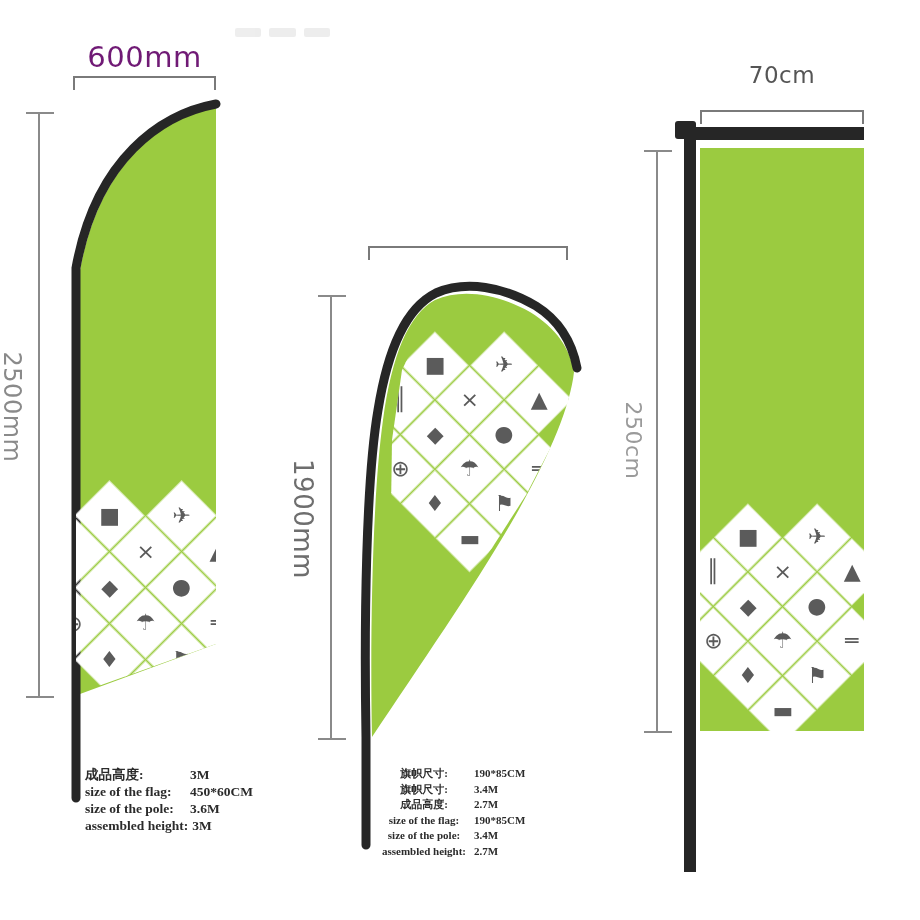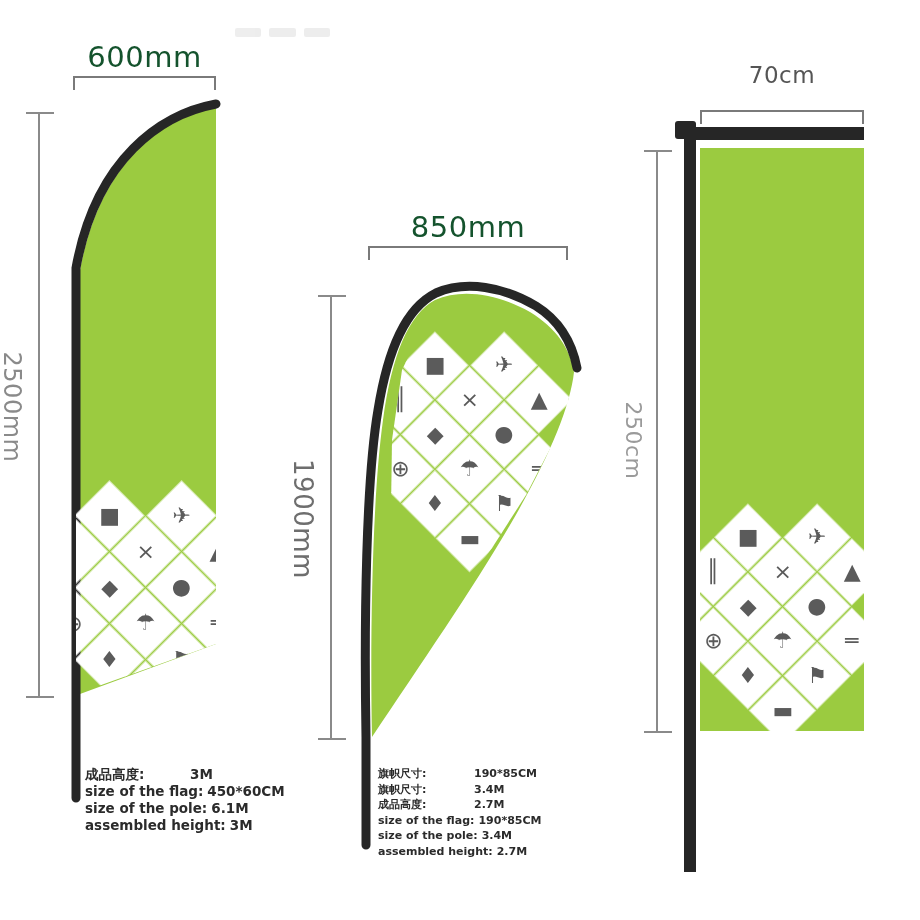--- a/index.html
+++ b/index.html
@@ -9,30 +9,30 @@
   
   .dim-h{position:absolute;height:14px;border-top:2px solid #7a7a7a;}
   .dim-h::before,.dim-h::after{content:"";position:absolute;top:-2px;width:2px;height:14px;background:#7a7a7a;}
   .dim-h::before{left:0;}
   .dim-h::after{right:0;}
   .dim-v{position:absolute;width:14px;border-left:2px solid #8a8a8a;}
   .dim-v::before,.dim-v::after{content:"";position:absolute;left:-14px;width:28px;height:2px;background:#8a8a8a;}
   .dim-v::before{top:0;}
   .dim-v::after{bottom:0;}
 
-  .dim-label-h{position:absolute;text-align:center;color:#14532d;font-size:29px;font-weight:500;letter-spacing:.5px;}
+  .dim-label-h{position:absolute;text-align:center;color:#701a75;font-size:29px;font-weight:500;letter-spacing:.5px;}
   .dim-label-v{position:absolute;width:160px;text-align:center;transform:rotate(90deg);
                font-size:24px;font-weight:400;letter-spacing:.5px;}
 
   
   .specs{position:absolute;color:#2b2b2b;font-weight:bold;}
-  .spec-row{display:flex;}
+  .spec-row{display:flex;font-family:Liberation Serif, serif;}
   .specs-left{font-size:13.5px;line-height:17px;}
   .specs-left .spec-label{min-width:101px;padding-right:4px;}
-  .specs-mid{font-size:11px;line-height:15.5px;}
+  .specs-mid{font-size:11px;line-height:15.5px;text-align:center;}
   .specs-mid .spec-label{min-width:92px;padding-right:4px;}
 
   
   .collage-clip{position:absolute;overflow:hidden;}
   .collage-grid{position:absolute;display:grid;
                 grid-template-columns:repeat(4,48px);grid-template-rows:repeat(4,48px);
                 gap:3px;transform:rotate(45deg);}
   .collage-grid.small{grid-template-columns:repeat(4,46px);grid-template-rows:repeat(4,46px);}
   .tile{background:#ffffff;display:flex;align-items:center;justify-content:center;
         box-shadow:0 0 0 1px rgba(255,255,255,.6);}
@@ -207,21 +207,20 @@
         </div>
       </div>
   </div>
 
   <div class="dim-label-h" style="left:73px;top:40px;width:143px;">600mm</div>
   <div class="dim-h" style="left:73px;top:76px;width:143px;"></div>
 
   <div class="dim-label-v" style="left:-68px;top:393px;color:#8a8a8a;">2500mm</div>
   <div class="dim-v" style="left:38px;top:112px;height:586px;"></div>
 
-  <div class="dim-label-h" style="left:368px;top:210px;width:200px;">850mm</div>
   <div class="dim-h" style="left:368px;top:246px;width:200px;"></div>
 
   <div class="dim-label-v" style="left:223px;top:504px;color:#6e6e6e;font-size:26px;">1900mm</div>
   <div class="dim-v" style="left:330px;top:295px;height:445px;"></div>
 
   <div class="dim-label-h" style="left:700px;top:62px;width:164px;font-size:23px;color:#555555;">70cm</div>
   <div class="dim-h" style="left:700px;top:110px;width:164px;"></div>
 
   <div class="dim-label-v" style="left:553px;top:428px;color:#9a9a9a;font-size:22px;">250cm</div>
   <div class="dim-v" style="left:656px;top:150px;height:583px;"></div>
@@ -230,21 +229,21 @@
     <div class="spec-row">
       <span class="spec-label">成品高度:</span>
       <span class="spec-value">3M</span>
     </div>
     <div class="spec-row">
       <span class="spec-label">size of the flag:</span>
       <span class="spec-value">450*60CM</span>
     </div>
     <div class="spec-row">
       <span class="spec-label">size of the pole:</span>
-      <span class="spec-value">6.1M</span>
+      <span class="spec-value">3.6M</span>
     </div>
     <div class="spec-row">
       <span class="spec-label">assembled height:</span>
       <span class="spec-value">3M</span>
     </div>
   </div>
 
   <div class="specs specs-mid">
     <div class="spec-row">
       <span class="spec-label">旗帜尺寸:</span>

